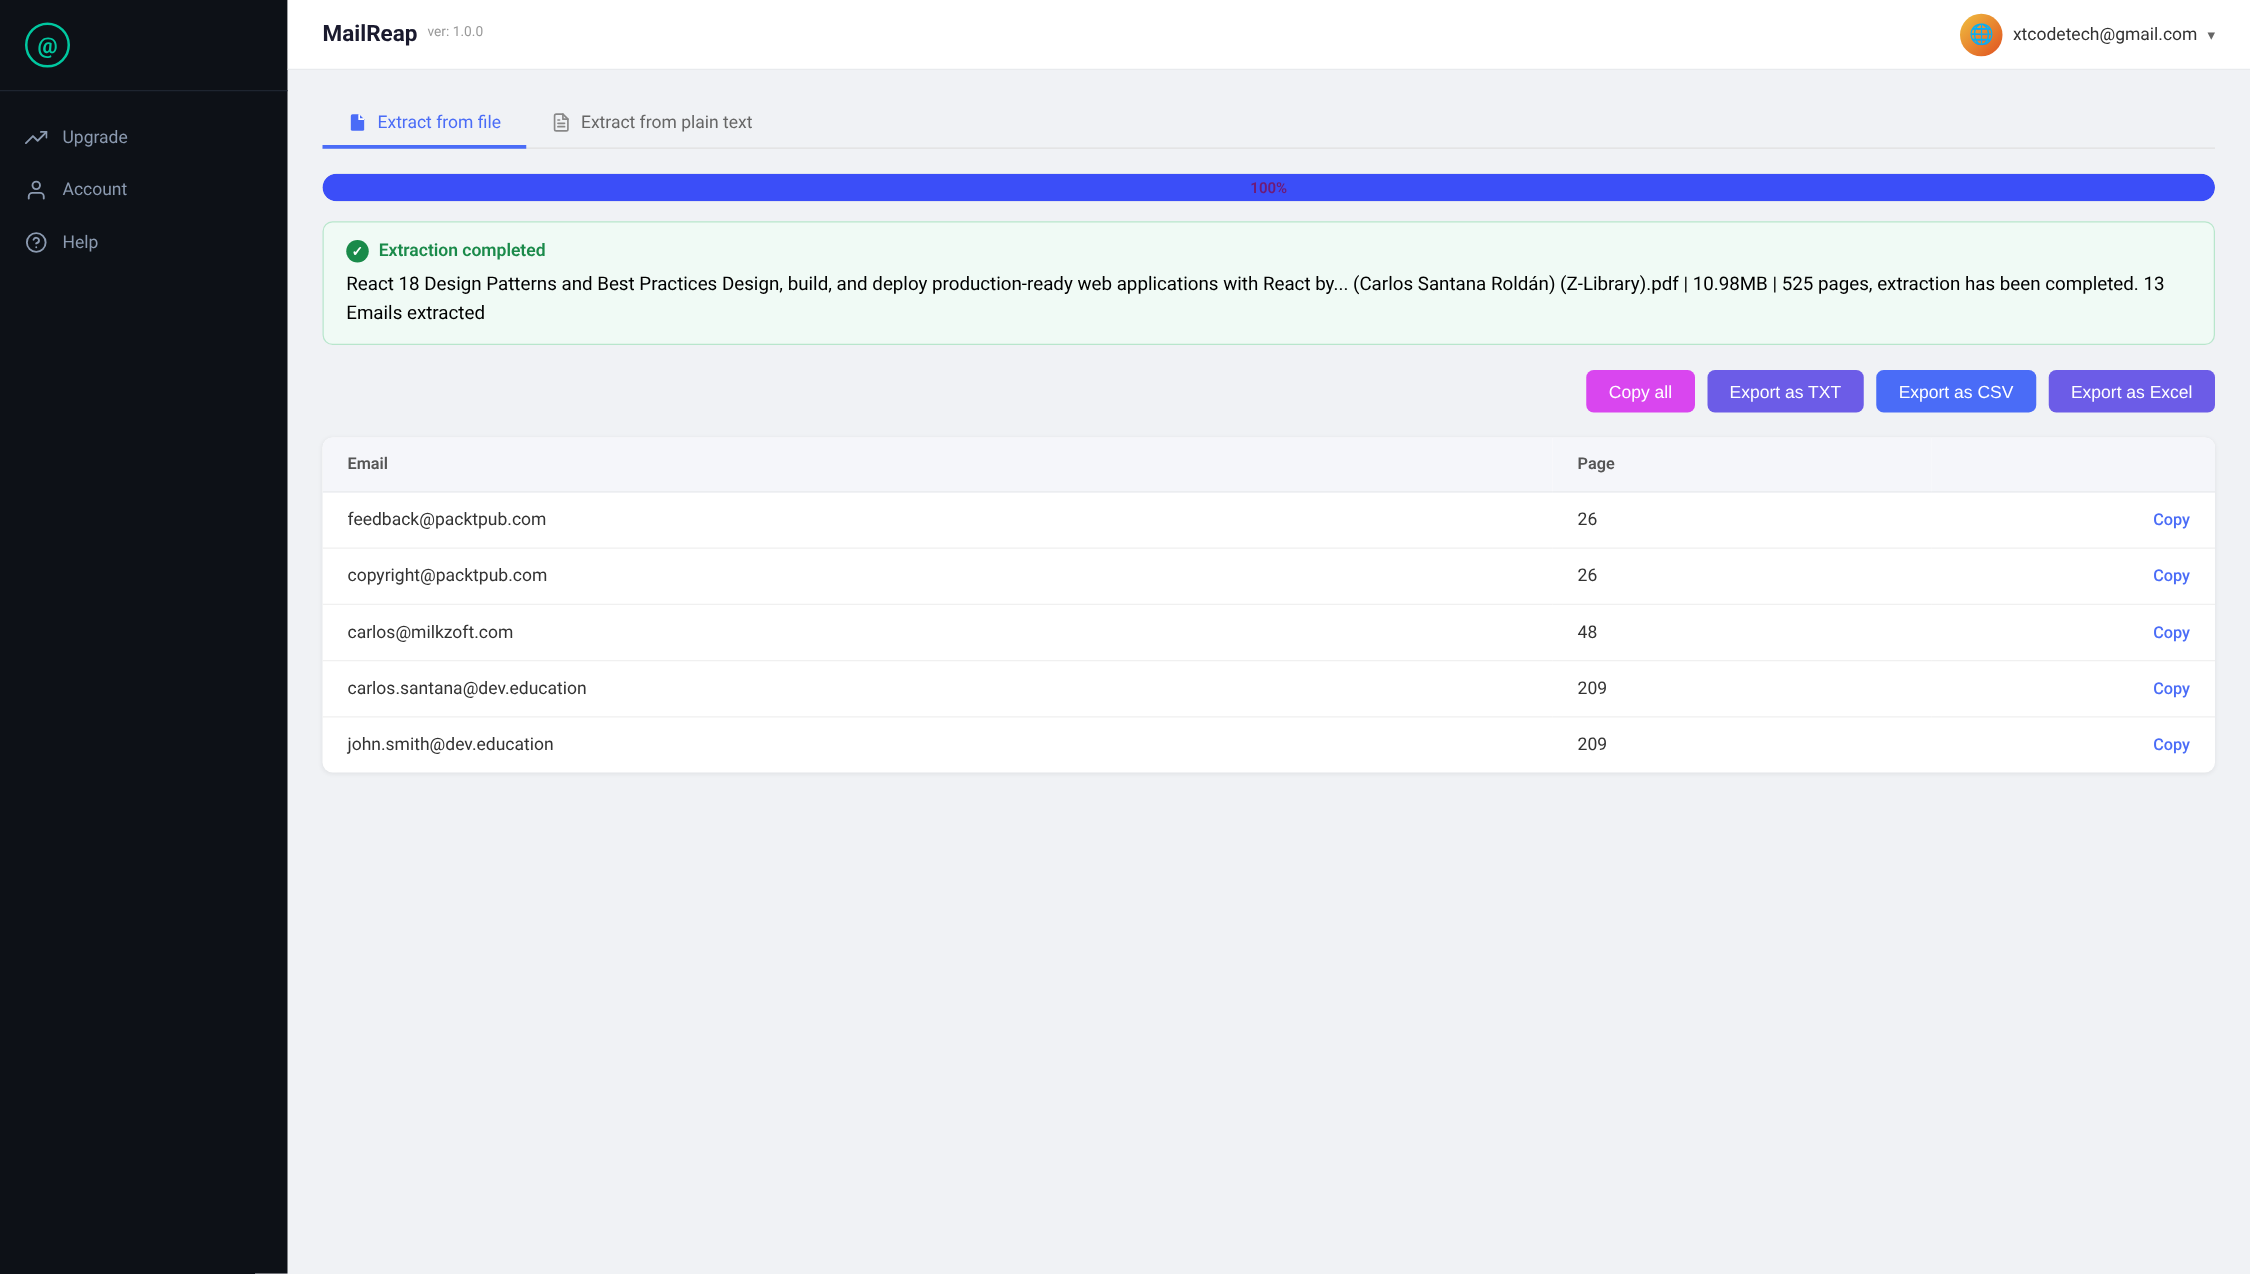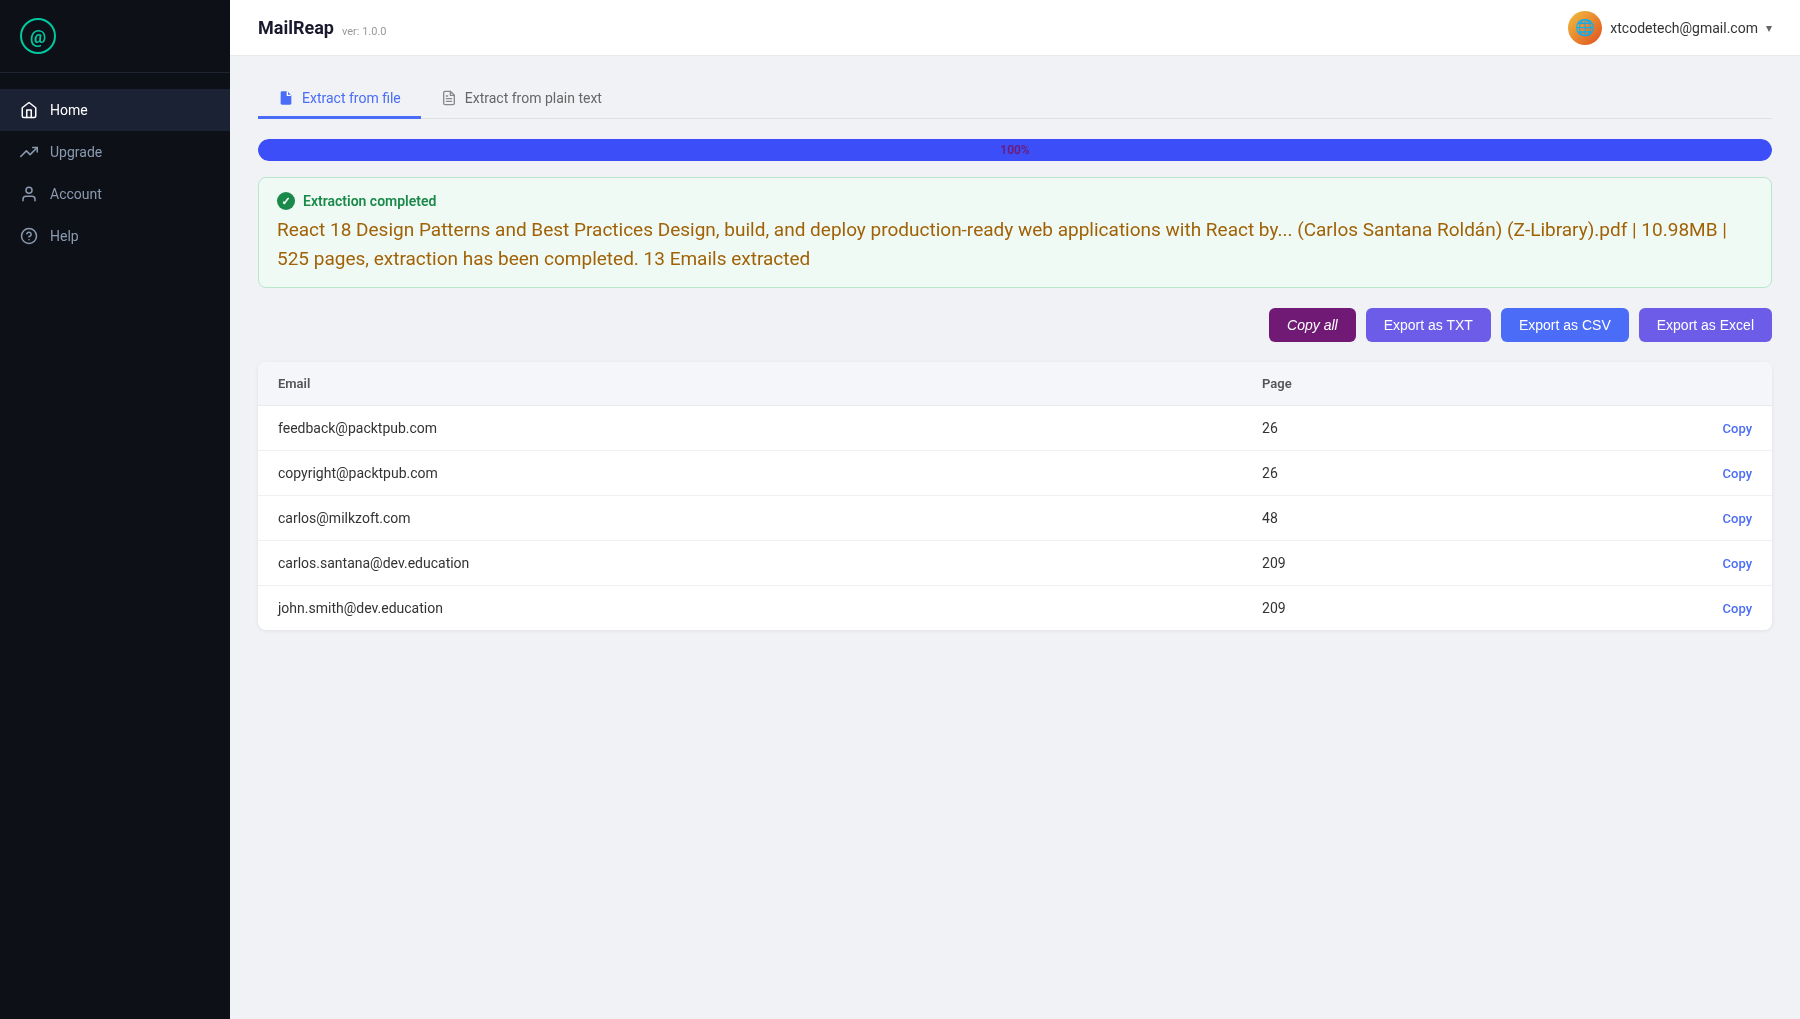--- a/index.html
+++ b/index.html
@@ -75,21 +75,21 @@
       background: #fff;
       border-bottom: 1px solid #e8eaed;
       padding: 0 28px;
       height: 56px;
       display: flex;
       align-items: center;
       justify-content: space-between;
     }
     .header-brand {
       display: flex;
-      align-items: flex-end;
+      align-items: flex-start;
       gap: 8px;
     }
     .brand-name {
       font-size: 18px;
       font-weight: 700;
       color: #1a1a2e;
     }
     .brand-version {
       font-size: 11px;
       color: #999;
@@ -234,42 +234,42 @@
       height: 18px;
       background: #1a8a4a;
       border-radius: 50%;
       display: flex;
       align-items: center;
       justify-content: center;
       color: #fff;
       font-size: 11px;
     }
     .extraction-status-text {
-      font-size: 19px;
-      color: #a16207;
+      font-size: 15px;
+      color: #000000;
       line-height: 1.5;
     }
 
     
     .action-buttons {
       display: flex;
       gap: 10px;
       justify-content: flex-end;
       margin-bottom: 20px;
     }
     .btn {
       padding: 9px 18px;
       border-radius: 6px;
       font-size: 14px;
       font-weight: 500;
       cursor: pointer;
       border: none;
       transition: opacity 0.15s;
     }
-    .btn-primary { background: #701a75; color: #fff; font-style: italic; }
+    .btn-primary { background: #d946ef; color: #fff; }
     .btn-secondary { background: #6c5ce7; color: #fff; }
     .btn-success { background: #4a6cf7; color: #fff; }
     .btn-excel { background: #6c5ce7; color: #fff; }
 
     
     .email-table {
       width: 100%;
       border-collapse: collapse;
       background: #fff;
       border-radius: 8px;
@@ -305,29 +305,20 @@
     .col-action { width: 15%; text-align: right; }
   </style>
 </head>
 <body>
 
 <nav class="sidebar">
   <div class="sidebar-logo">
     <div class="logo-icon">@</div>
   </div>
   <div class="sidebar-nav">
-    <a class="nav-item active">
-      <span class="nav-icon">
-        <svg width="18" height="18" viewBox="0 0 24 24" fill="none" stroke="currentColor" stroke-width="2" stroke-linecap="round" stroke-linejoin="round">
-            <path d="M3 9l9-7 9 7v11a2 2 0 0 1-2 2H5a2 2 0 0 1-2-2z"></path>
-            <polyline points="9 22 9 12 15 12 15 22"></polyline>
-          </svg>
-      </span>
-      <span>Home</span>
-    </a>
     <a class="nav-item">
       <span class="nav-icon">
         <svg width="18" height="18" viewBox="0 0 24 24" fill="none" stroke="currentColor" stroke-width="2" stroke-linecap="round" stroke-linejoin="round">
             <polyline points="23 6 13.5 15.5 8.5 10.5 1 18"></polyline>
             <polyline points="17 6 23 6 23 12"></polyline>
           </svg>
       </span>
       <span>Upgrade</span>
     </a>
     <a class="nav-item">

